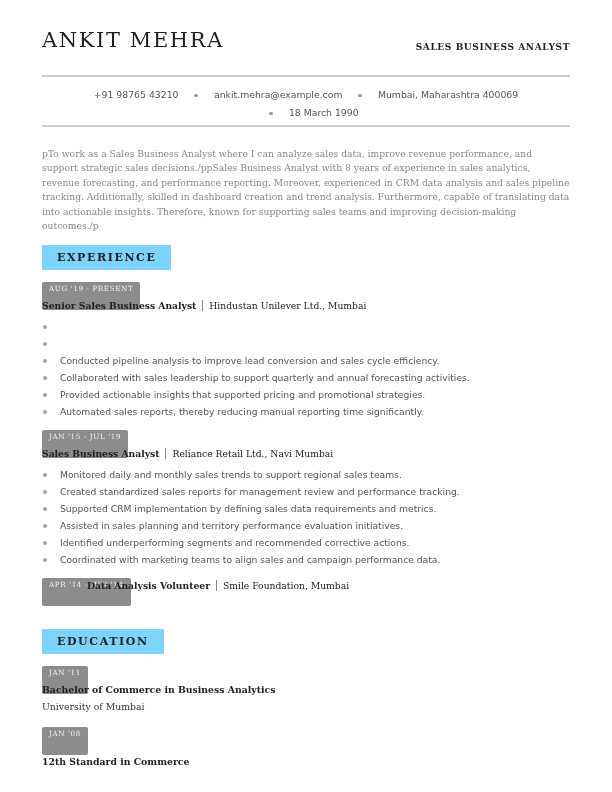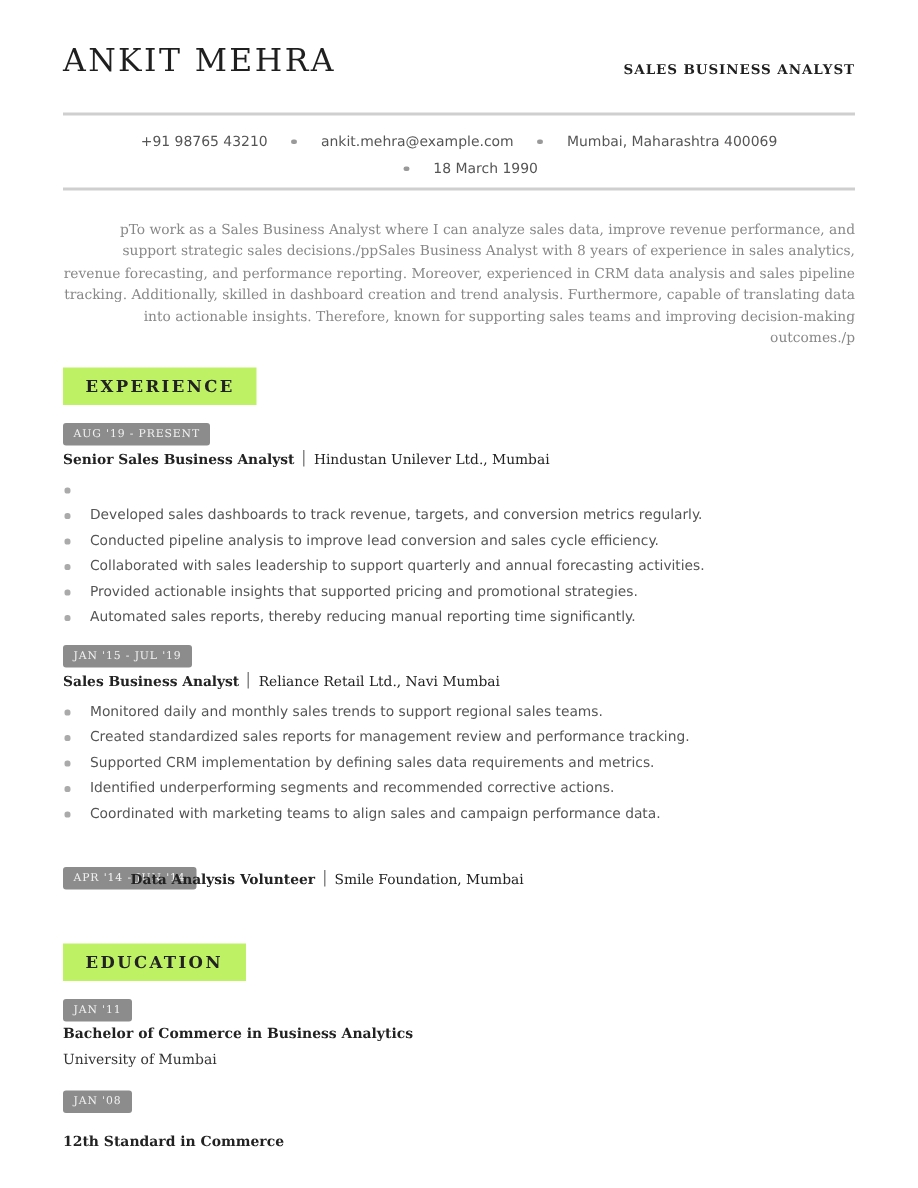--- a/index.html
+++ b/index.html
@@ -8,25 +8,25 @@
 
   .header { position: absolute; top: 28px; left: 0; width: 528px; height: 34px; }
   .name { position: absolute; left: 0; top: 0; font-family: "DejaVu Serif", serif; font-size: 21px; letter-spacing: 1.6px; color: #1f1f1f; font-weight: normal; }
   .role { position: absolute; right: 0; top: 14px; font-family: "DejaVu Serif", serif; font-size: 9px; font-weight: bold; letter-spacing: 0.6px; color: #1f1f1f; }
 
   .rule { position: absolute; left: 0; width: 528px; height: 2px; background: #cfcfcf; }
 
   .contact { position: absolute; top: 86px; left: 0; width: 528px; text-align: center; font-family: "DejaVu Sans", sans-serif; font-size: 9.3px; color: #555; line-height: 18px; }
   .contact .sep { display: inline-block; width: 3.5px; height: 3.5px; background: #999; border-radius: 50%; margin: 0 16px; vertical-align: middle; }
 
-  .summary { position: absolute; top: 147px; left: 0; width: 528px; text-align: right; font-family: "DejaVu Serif", serif; font-size: 9.2px; line-height: 14.4px; color: #888; }
+  .summary { position: absolute; top: 147px; left: 0; width: 528px; text-align: left; font-family: "DejaVu Serif", serif; font-size: 9.2px; line-height: 14.4px; color: #888; }
 
-  .section-head { position: absolute; left: 0; height: 25px; background: #bef264; font-family: "DejaVu Serif", serif; font-weight: bold; font-size: 11px; letter-spacing: 1.6px; color: #222; line-height: 25px; padding: 0 15px; }
+  .section-head { position: absolute; left: 0; height: 25px; background: #7dd3fc; font-family: "DejaVu Serif", serif; font-weight: bold; font-size: 11px; letter-spacing: 1.6px; color: #222; line-height: 25px; padding: 0 15px; }
 
-  .badge { position: absolute; left: 0; height: 15px; line-height: 13px; padding: 0 7px; background: #8c8c8c; color: #f2f2f2; font-family: "DejaVu Serif", serif; font-size: 7.2px; letter-spacing: 0.6px; border-radius: 2px; }
+  .badge { position: absolute; left: 0; height: 28px; line-height: 13px; padding: 0 7px; background: #8c8c8c; color: #f2f2f2; font-family: "DejaVu Serif", serif; font-size: 7.2px; letter-spacing: 0.6px; border-radius: 2px; }
 
   .job-line { position: absolute; left: 0; font-family: "DejaVu Serif", serif; font-size: 9.2px; color: #222; white-space: nowrap; }
   .job-line .title { font-weight: bold; }
   .job-line .bar { display: inline-block; width: 1px; height: 11px; background: #888; margin: 0 6px; vertical-align: -2px; }
 
   .bullets { position: absolute; left: 0; width: 528px; margin: 0; padding: 0; list-style: none; font-family: "DejaVu Sans", sans-serif; font-size: 9.2px; color: #555; }
   .bullets li { position: relative; height: 17px; line-height: 17px; padding-left: 18px; white-space: nowrap; }
   .bullets li .dot { position: absolute; left: 1px; top: 7px; width: 3.5px; height: 3.5px; border-radius: 50%; background: #aaa; }
 
   .edu-degree { position: absolute; left: 0; font-family: "DejaVu Serif", serif; font-size: 9.3px; font-weight: bold; color: #222; }
@@ -54,35 +54,36 @@
   <div class="summary">pTo work as a Sales Business Analyst where I can analyze sales data, improve revenue performance, and support strategic sales decisions./ppSales Business Analyst with 8 years of experience in sales analytics, revenue forecasting, and performance reporting. Moreover, experienced in CRM data analysis and sales pipeline tracking. Additionally, skilled in dashboard creation and trend analysis. Furthermore, capable of translating data into actionable insights. Therefore, known for supporting sales teams and improving decision-making outcomes./p</div>
 
   <div class="section-head" style="top:245px;">EXPERIENCE</div>
 
   <div class="badge" style="top:282px;">AUG '19 - PRESENT</div>
   <div class="job-line" style="top:300px;">
     <span class="title">Senior Sales Business Analyst</span><span class="bar"></span><span>Hindustan Unilever Ltd.,  Mumbai</span>
   </div>
   <ul class="bullets" style="top:318px;">
     <li><span class="dot"></span></li>
-    <li><span class="dot"></span><span>Developed sales dashboards to track revenue, targets, and conversion metrics regularly.</span></li>
+    <li><span class="dot"></span></li>
     <li><span class="dot"></span><span>Conducted pipeline analysis to improve lead conversion and sales cycle efficiency.</span></li>
     <li><span class="dot"></span><span>Collaborated with sales leadership to support quarterly and annual forecasting activities.</span></li>
     <li><span class="dot"></span><span>Provided actionable insights that supported pricing and promotional strategies.</span></li>
     <li><span class="dot"></span><span>Automated sales reports, thereby reducing manual reporting time significantly.</span></li>
   </ul>
 
   <div class="badge" style="top:430px;">JAN '15 - JUL '19</div>
   <div class="job-line" style="top:448px;">
     <span class="title">Sales Business Analyst</span><span class="bar"></span><span>Reliance Retail Ltd.,  Navi Mumbai</span>
   </div>
   <ul class="bullets" style="top:466px;">
     <li><span class="dot"></span><span>Monitored daily and monthly sales trends to support regional sales teams.</span></li>
     <li><span class="dot"></span><span>Created standardized sales reports for management review and performance tracking.</span></li>
     <li><span class="dot"></span><span>Supported CRM implementation by defining sales data requirements and metrics.</span></li>
+    <li><span class="dot"></span><span>Assisted in sales planning and territory performance evaluation initiatives.</span></li>
     <li><span class="dot"></span><span>Identified underperforming segments and recommended corrective actions.</span></li>
     <li><span class="dot"></span><span>Coordinated with marketing teams to align sales and campaign performance data.</span></li>
   </ul>
 
   <div class="badge" style="top:578px;">APR '14 - JUN '14</div>
   <div class="job-line" style="top:580px;margin-left:45px;">
     <span class="title">Data Analysis Volunteer</span><span class="bar"></span><span>Smile Foundation,  Mumbai</span>
   </div>
 
   <div class="section-head" style="top:629px;">EDUCATION</div>

